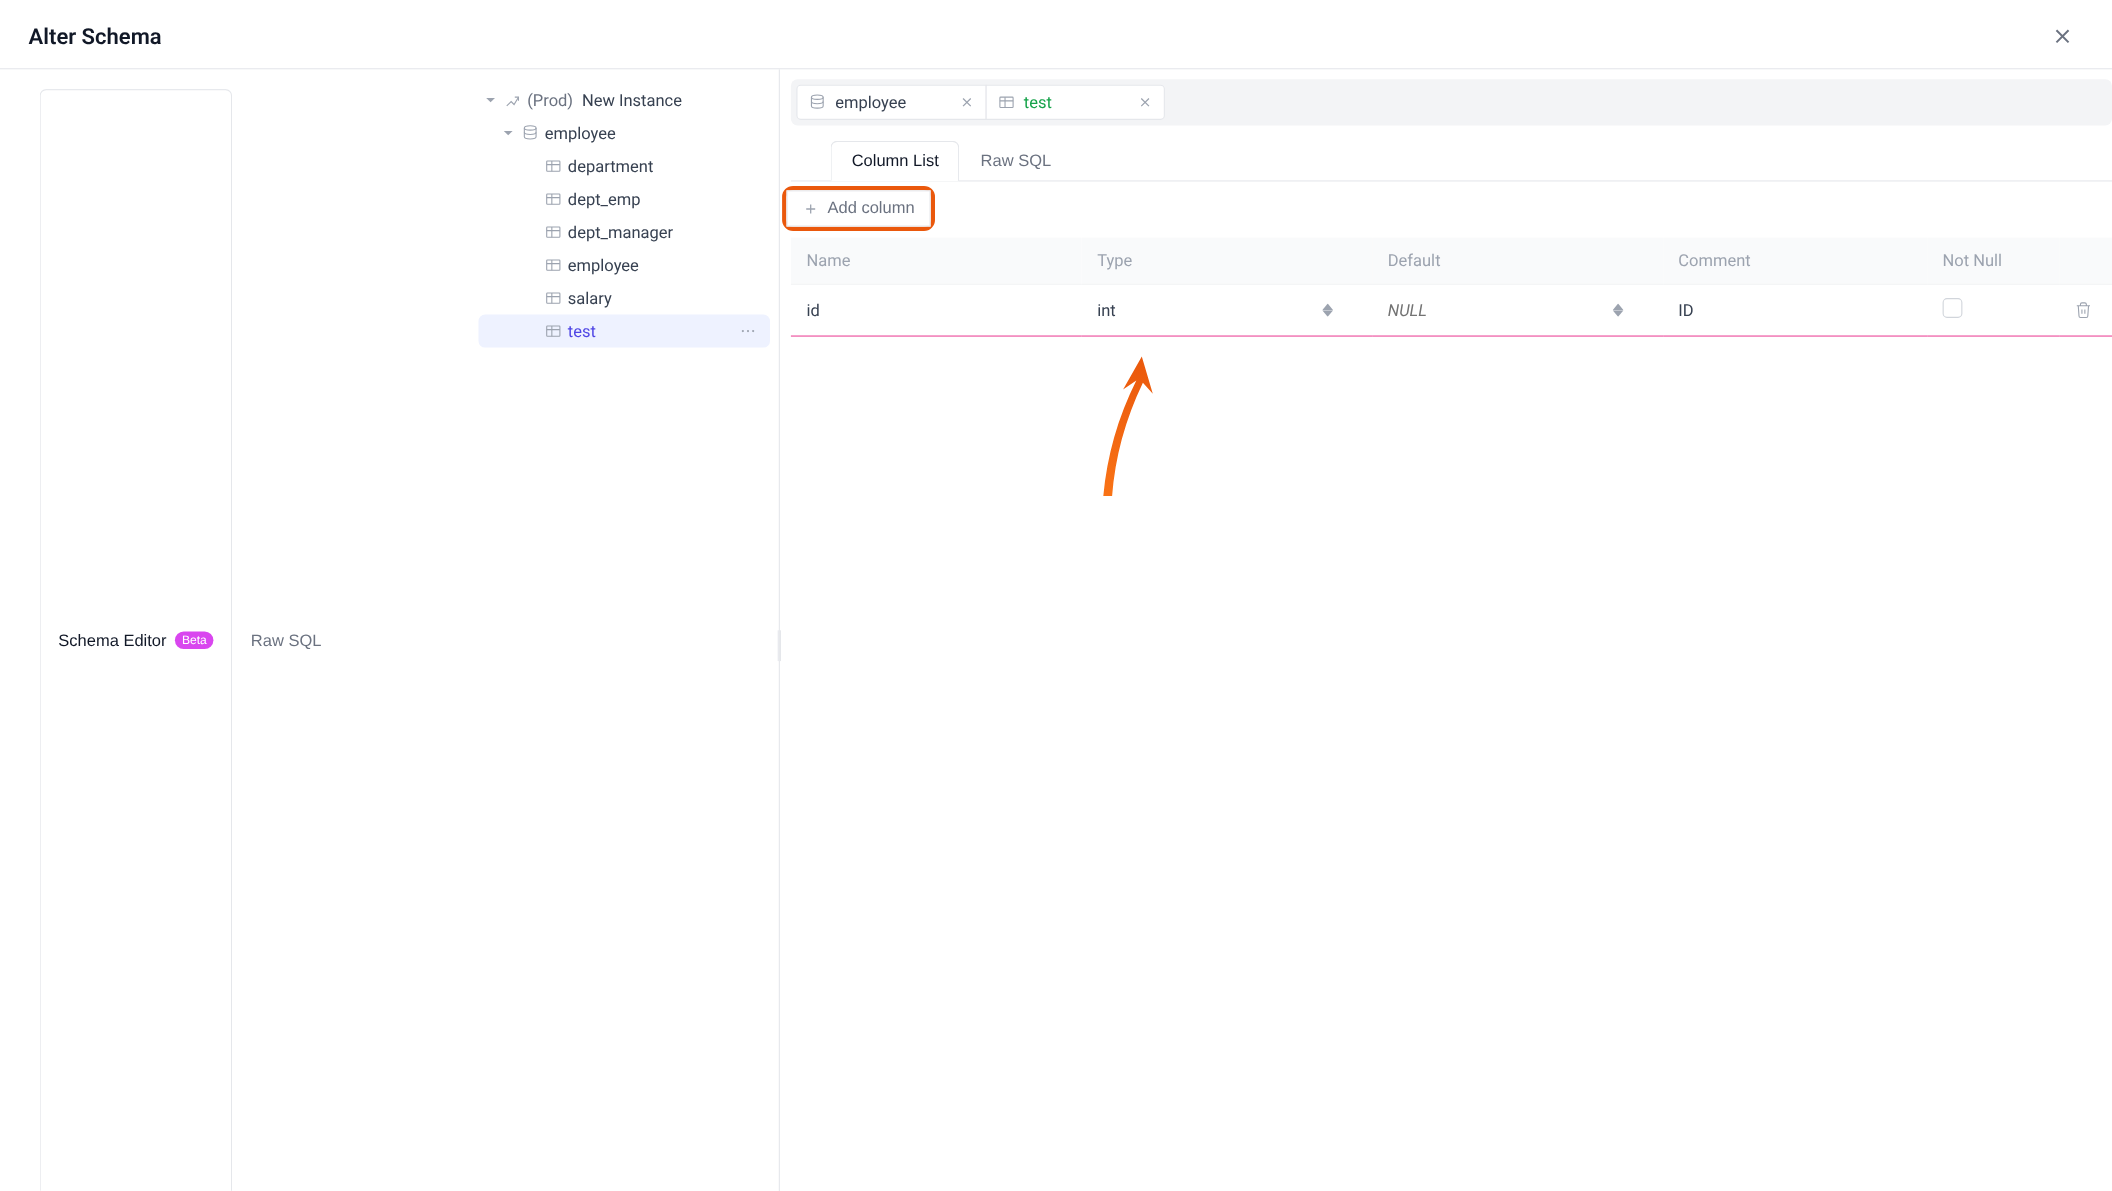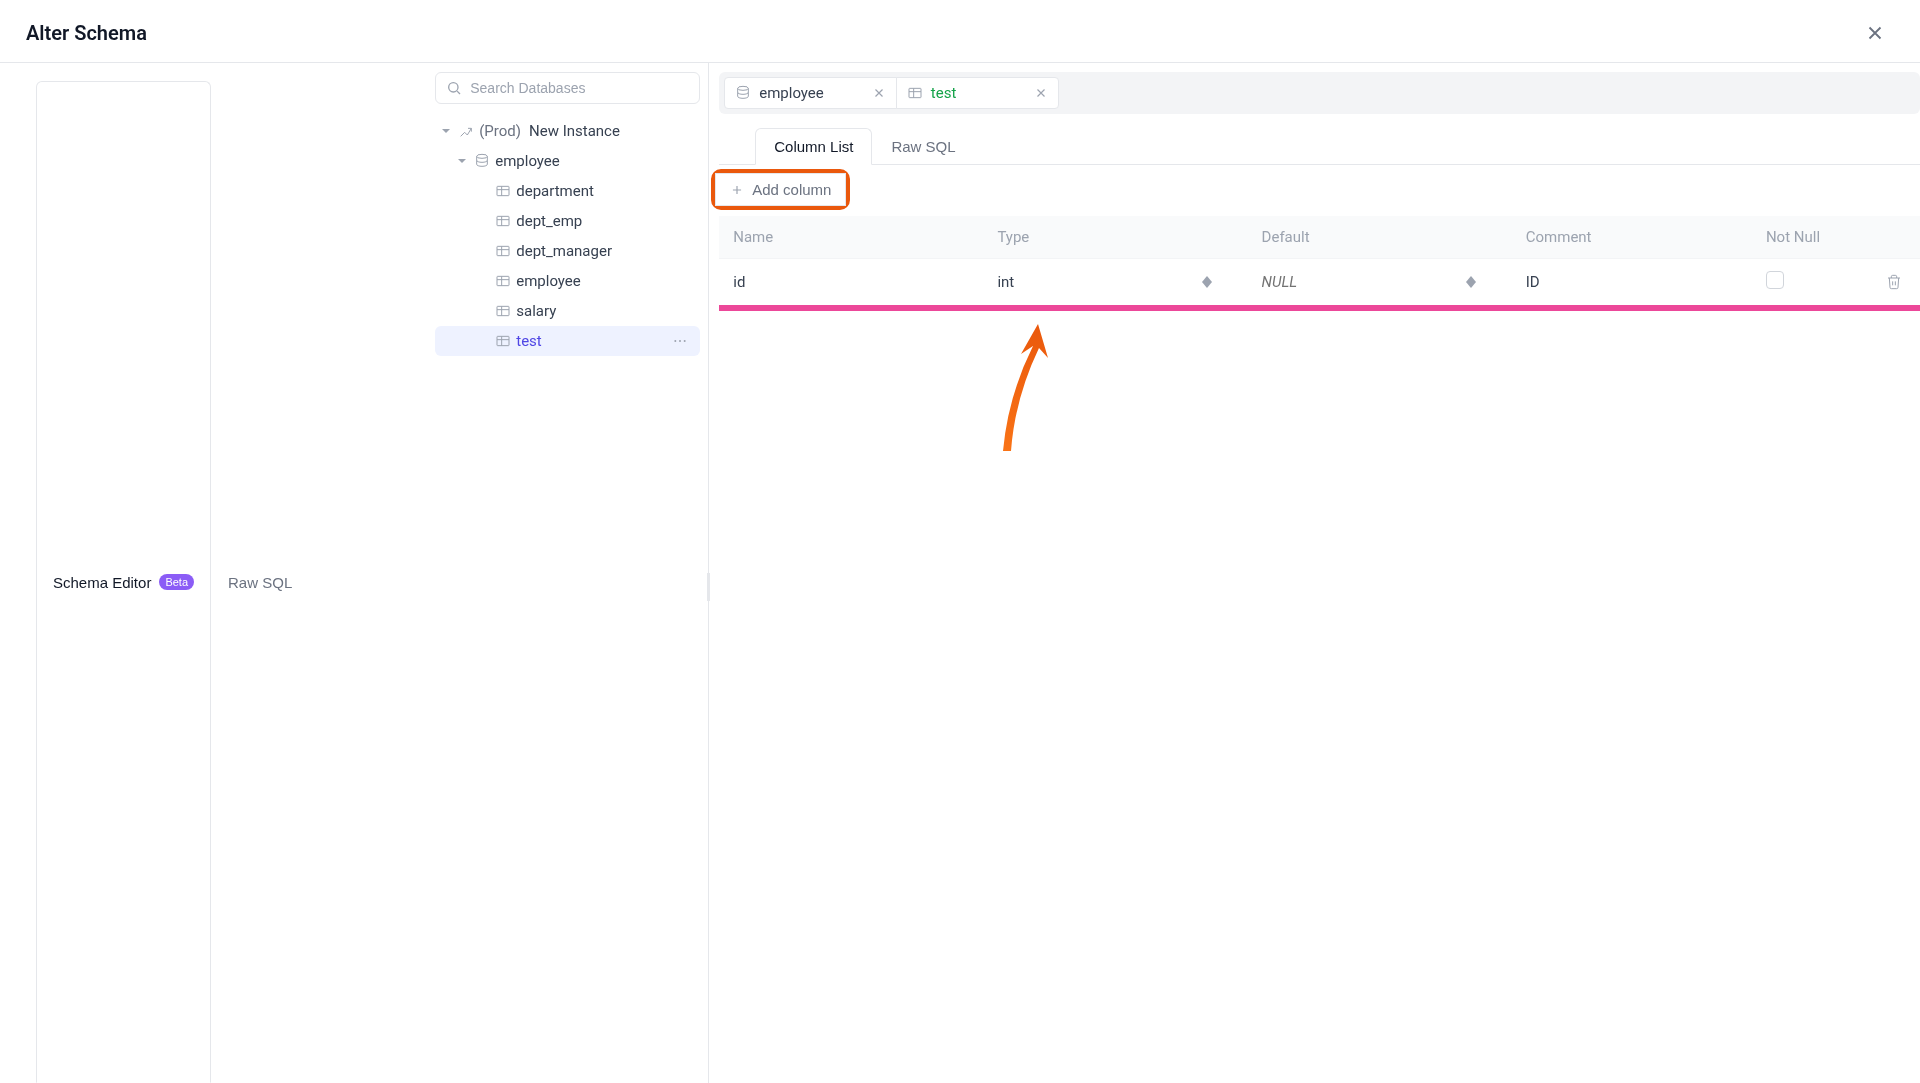--- a/index.html
+++ b/index.html
@@ -62,21 +62,21 @@
     }
     .top-tab.active {
       border-color: #e5e7eb;
       border-bottom-color: #fff;
       color: #111827;
       position: relative;
       z-index: 2;
       background: #fff;
     }
     .beta-badge {
-      background: #8b5cf6;
+      background: #d946ef;
       color: #fff;
       font-size: 11px;
       padding: 2px 6px;
       border-radius: 10px;
     }
     .tabs-line {
       border-bottom: 1px solid #e5e7eb;
       margin-top: -1px;
     }
     .content-area {
@@ -238,21 +238,21 @@
       text-align: left;
       font-weight: 400;
       color: #9ca3af;
       background: #f9fafb;
       padding: 12px 14px;
       border-bottom: 1px solid #f3f4f6;
       font-size: 15px;
     }
     .col-table tbody td {
       padding: 12px 14px;
-      border-bottom: 6px solid #ec4899;
+      border-bottom: 1px solid #ec4899;
       font-size: 15px;
       color: #374151;
       vertical-align: middle;
     }
     .type-cell, .default-cell { position: relative; }
     .sort-arrows {
       position: absolute;
       right: 36px;
       top: 50%;
       transform: translateY(-50%);
@@ -325,29 +325,20 @@
         <span class="beta-badge">Beta</span>
       </button>
       <button class="top-tab">
         <span>Raw SQL</span>
       </button>
     </div>
     <div class="tabs-line" style="margin: 0 30px;"></div>
 
     <div class="content-area">
       <div class="sidebar">
-        <div class="search-wrap">
-          <div class="search-box">
-            <svg viewBox="0 0 24 24" fill="none" stroke="currentColor" stroke-width="2">
-                <circle cx="11" cy="11" r="7"></circle>
-                <path d="M21 21l-4.3-4.3"></path>
-              </svg>
-            <input class="search-input" placeholder="Search Databases" style="">
-          </div>
-        </div>
 
         <div class="tree">
           <div class="tree-item">
             <span class="tree-toggle">
               <svg viewBox="0 0 10 10" fill="currentColor">
                   <path d="M1 3l4 4 4-4z"></path>
                 </svg>
             </span>
             <span class="tree-icon">
               <svg viewBox="0 0 24 24" fill="none" stroke="currentColor" stroke-width="1.5">

